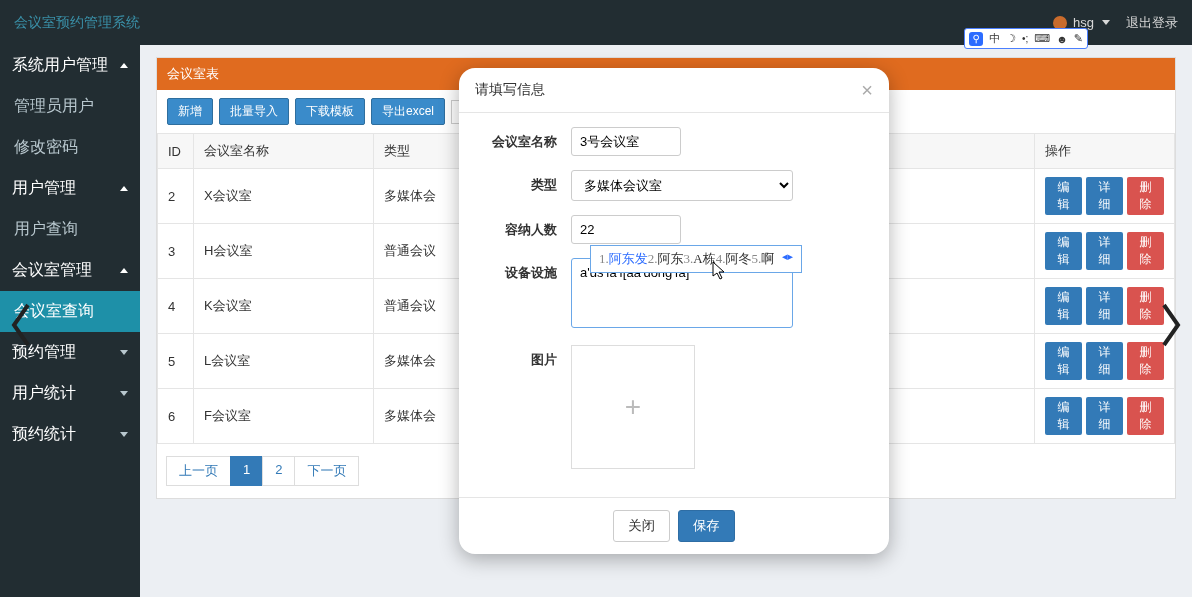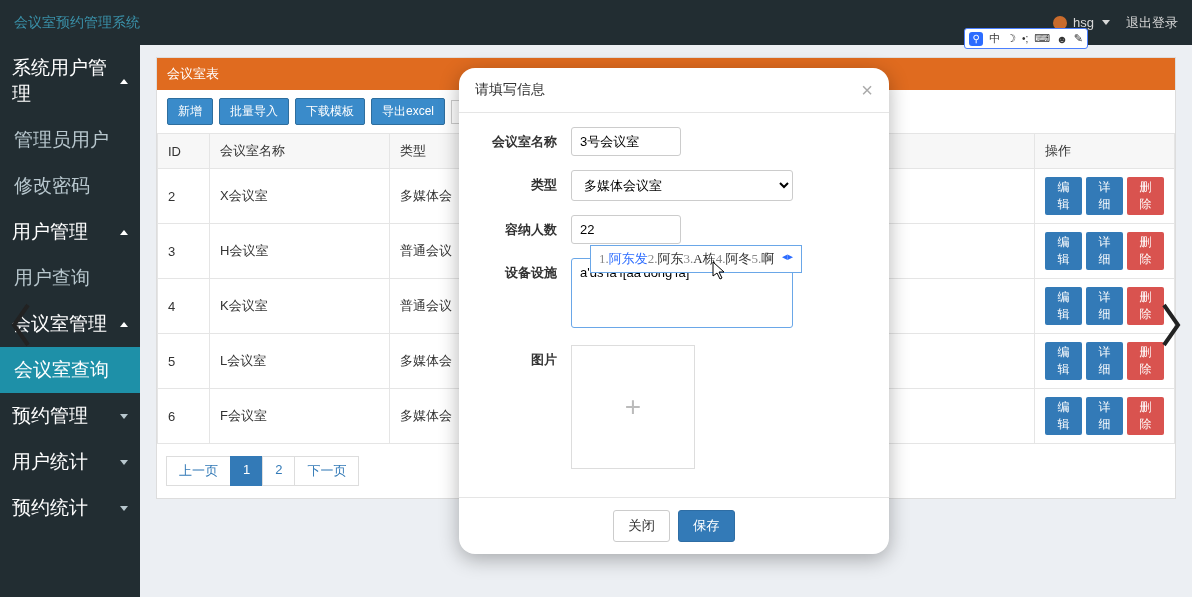--- a/index.html
+++ b/index.html
@@ -13,21 +13,21 @@
 .avatar { width: 14px; height: 14px; border-radius: 50%; background: #c96b2c; display: inline-block; }
 .caret-down { width: 0; height: 0; border-left: 4px solid transparent; border-right: 4px solid transparent; border-top: 5px solid #d8d8d8; display: inline-block; margin-left: 2px; }
 
 
 .float-tools { position: absolute; top: 28px; right: 104px; background: #fff; border: 1px solid #4b7fff; border-radius: 3px; padding: 2px 4px; display: flex; align-items: center; gap: 6px; font-size: 11px; color: #333; z-index: 30; }
 .float-tools .blue-pill { background: #2c6cff; color: #fff; border-radius: 3px; width: 14px; height: 14px; display: flex; align-items: center; justify-content: center; font-size: 10px; }
 
 
 .layout { display: flex; height: calc(597px - 45px); }
 .sidebar { width: 140px; background: #222d32; color: #b8c7ce; }
-.sb-item { display: flex; align-items: center; justify-content: space-between; padding: 10px 12px; cursor: pointer; font-size: 19px; }
+.sb-item { display: flex; align-items: center; justify-content: space-between; padding: 10px 12px; cursor: pointer; font-size: 16px; }
 .sb-item.header { color: #fff; }
 .sb-item.sub { padding-left: 14px; color: #b8c7ce; }
 .sb-item.active { background: #1e90a8; color: #fff; }
 .chevup { width: 0; height: 0; border-left: 4px solid transparent; border-right: 4px solid transparent; border-bottom: 5px solid #fff; }
 .chevdown { width: 0; height: 0; border-left: 4px solid transparent; border-right: 4px solid transparent; border-top: 5px solid #b8c7ce; }
 
 .main { flex: 1; padding: 12px 16px; overflow: hidden; }
 .page-title { font-size: 24px; color: #444; margin-bottom: 10px; }
 .panel { background: #fff; border: 1px solid #ddd; }
 .panel-header { background: #e06b1f; color: #fff; padding: 7px 10px; font-size: 13px; }
@@ -144,21 +144,21 @@
       <div class="toolbar">
         <button class="btn-blue">新增</button>
         <button class="btn-blue">批量导入</button>
         <button class="btn-blue">下载模板</button>
         <button class="btn-blue">导出excel</button>
         <input class="search-input" placeholder="请输入搜索内容" style="">
       </div>
       <table class="table">
         <thead>
             <tr>
-          <th style="width:52px">ID</th>
+          <th style="width:36px">ID</th>
           <th style="width:180px">会议室名称</th>
           <th>类型</th>
           <th style="width:140px">操作</th>
         </tr>
           </thead>
         <tbody id="tbody">
             <tr>
               <td>2</td>
               <td>X会议室</td>
               <td>多媒体会</td>

